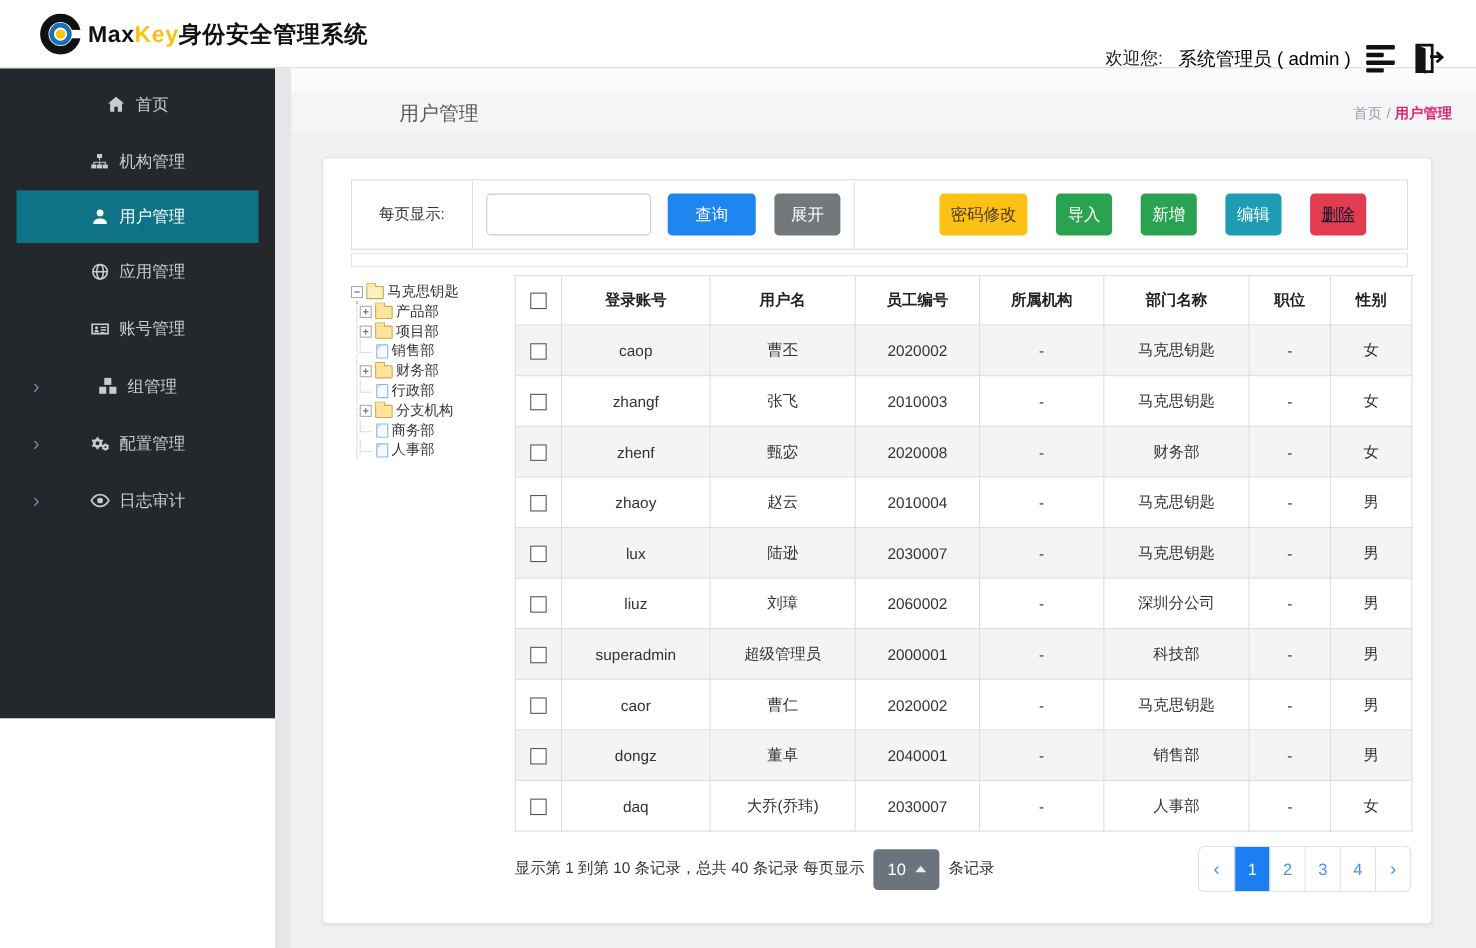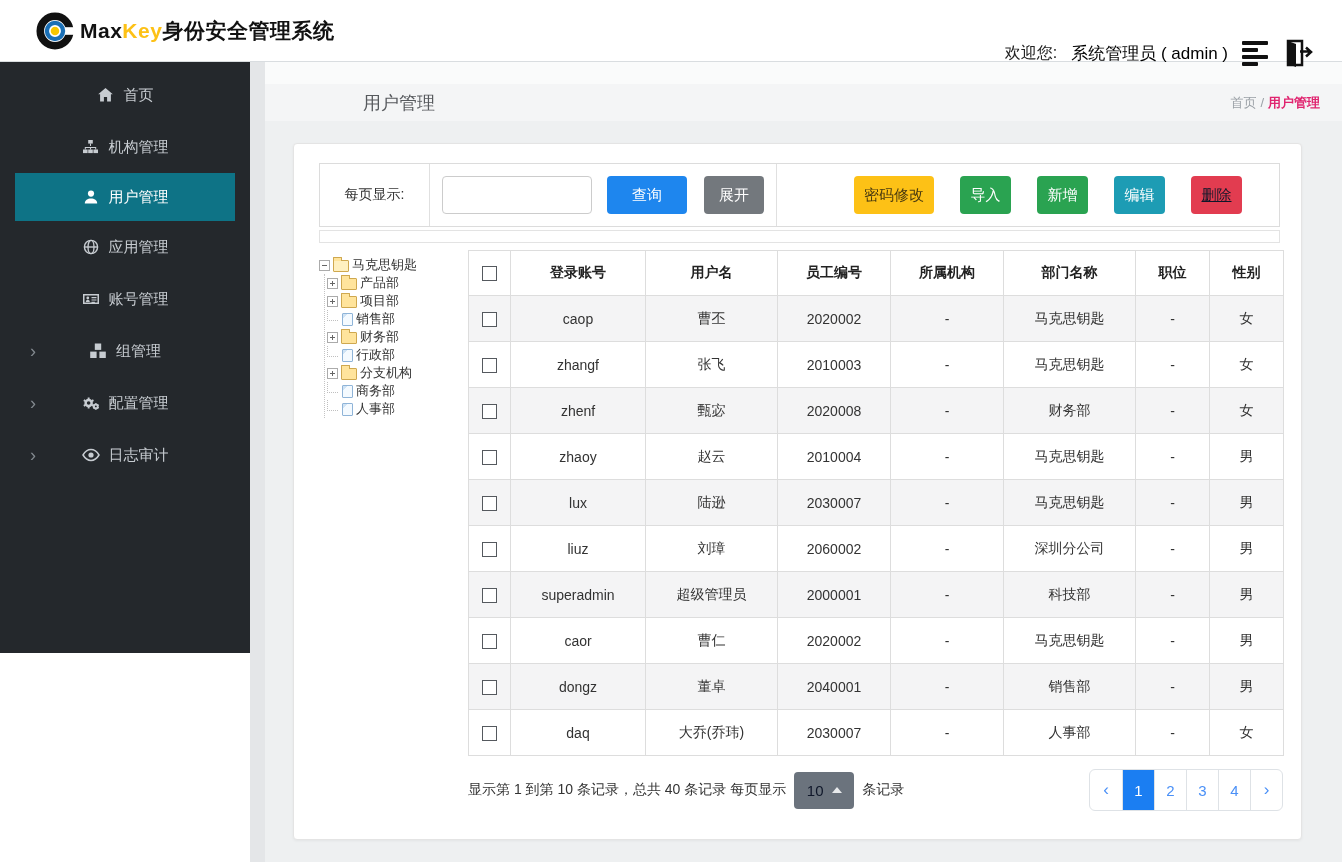--- a/index.html
+++ b/index.html
@@ -70,21 +70,21 @@
   table { border-collapse:collapse; table-layout:fixed; width:815px; font-size:14px; }
   th,td { border:1px solid #ddd; text-align:center; overflow:hidden; }
   th { height:45px; font-weight:bold; color:#222; background:#fff; }
   td { height:46px; color:#333; }
   tbody tr:nth-child(odd) { background:#f4f4f5; }
   .cb { display:inline-block; width:15px; height:15px; border:1.5px solid #55595e; background:#fff; vertical-align:middle; cursor:pointer; }
 
   
   .pager-row { position:absolute; left:174px; top:622px; width:815px; height:48px; display:flex; align-items:center; justify-content:space-between; }
   .page-info { display:flex; align-items:center; gap:8px; font-size:14px; color:#333; }
-  .page-size-btn { display:flex; align-items:center; justify-content:center; gap:8px; width:60px; height:37px; background:#6b737d; color:#0f172a; border:none; border-radius:4px; font-size:15px; cursor:pointer; font-family:inherit; }
+  .page-size-btn { display:flex; align-items:center; justify-content:center; gap:8px; width:60px; height:37px; background:#6b737d; color:#ffffff; border:none; border-radius:4px; font-size:15px; cursor:pointer; font-family:inherit; }
   .caret-up { width:0; height:0; border-left:5px solid transparent; border-right:5px solid transparent; border-bottom:6px solid #e8eaec; }
   .page-group { display:flex; border:1px solid #dee2e6; border-radius:6px; overflow:hidden; background:#fff; }
   .page-cell { width:32px; height:40px; display:flex; align-items:center; justify-content:center; font-size:15px; color:#4a90f7; border-left:1px solid #dee2e6; cursor:pointer; text-decoration:none; }
   .page-cell:first-child { border-left:none; }
   .page-cell.active { background:#1b7ef2; color:#fff; }
   .page-cell.nav { font-size:17px; }
 </style>
 </head>
 <body>
 

